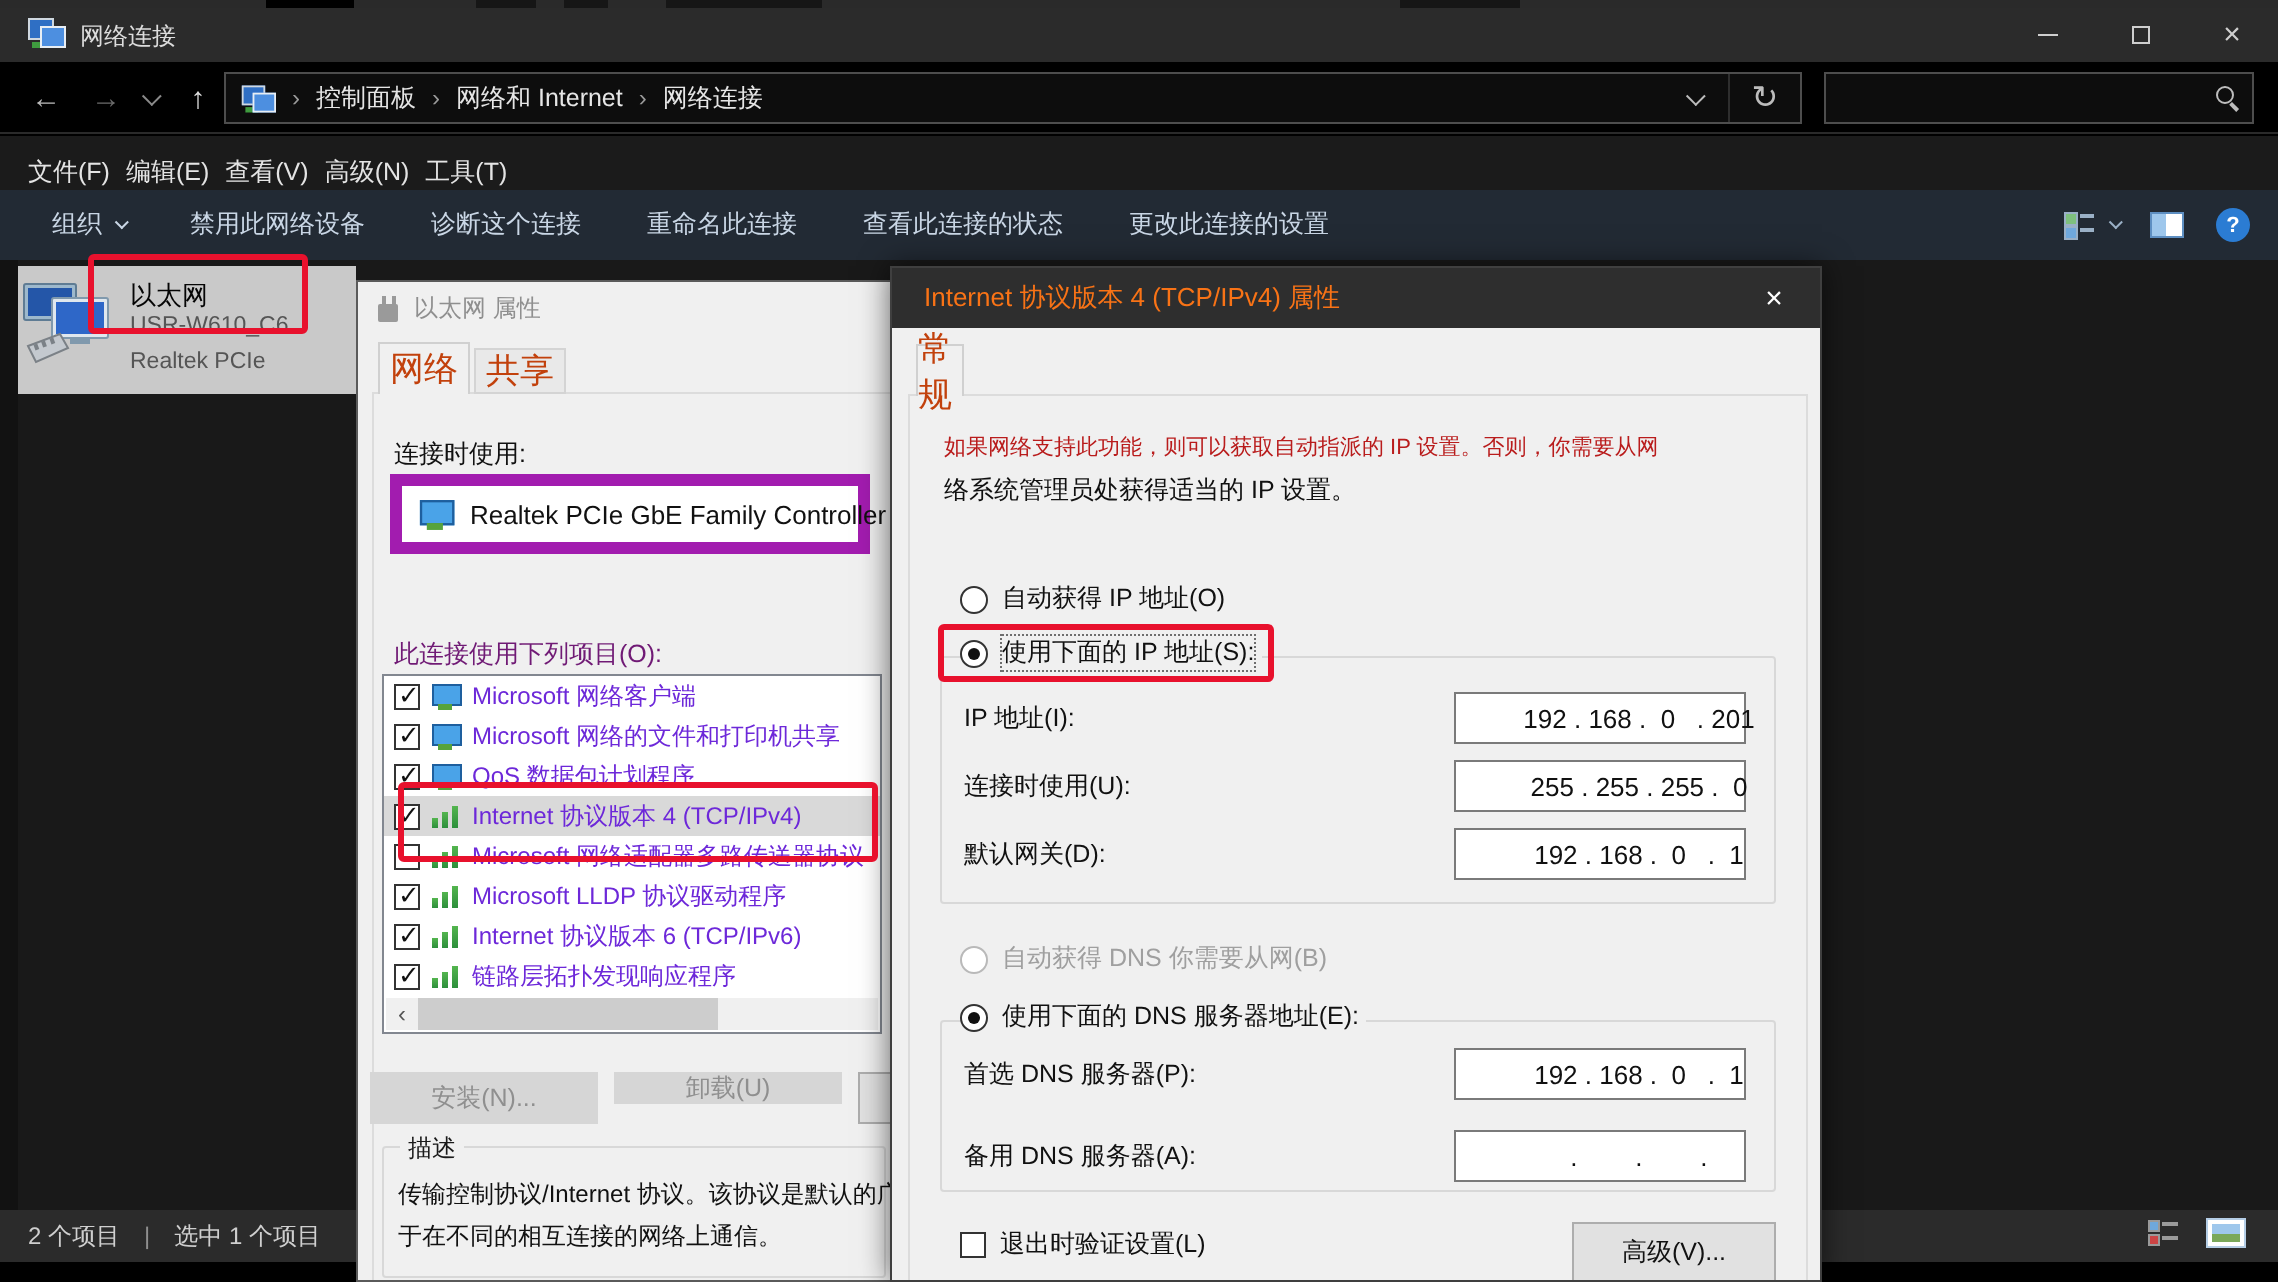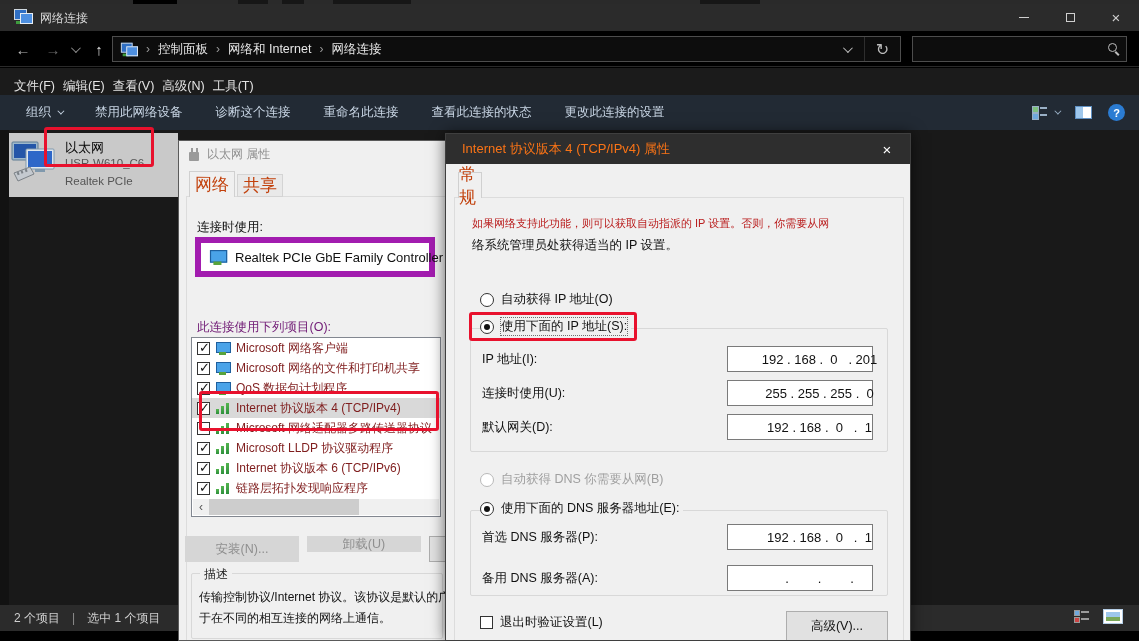--- a/index.html
+++ b/index.html
@@ -110,21 +110,21 @@
 
   .icon-viewopt { width:15px; height:13px; position:relative; }
   .icon-viewopt::before { content:""; position:absolute; left:0; top:0; width:5px; height:5px; background:#7ec07e; border:1px solid #9ab0c6; }
   .icon-viewopt::after { content:""; position:absolute; left:0; top:7px; width:5px; height:5px; background:#6fa8dc; border:1px solid #9ab0c6; }
   .vo-lines { position:absolute; left:8px; top:1px; width:7px; height:2px; background:#9ab0c6; box-shadow:0 7px 0 #9ab0c6; }
   .icon-preview { width:17px; height:13px; border:1px solid #5e8fc2; background:#fff; position:relative; }
   .icon-preview::before { content:""; position:absolute; left:0; top:0; width:7px; height:11px; background:#9ec7ec; }
   .icon-help { width:17px; height:17px; border-radius:50%; background:#2b7cd3; color:#fff; font-size:11px; font-weight:bold; display:flex; align-items:center; justify-content:center; }
 
   
-  .proto-row { display:flex; align-items:center; gap:6px; height:20px; padding-left:5px; font-size:12px; color:#7f1d1d; white-space:nowrap; }
+  .proto-row { display:flex; align-items:center; gap:6px; height:20px; padding-left:5px; font-size:12px; color:#6d28d9; white-space:nowrap; }
   .proto-row.selected { background:#d9d9d9; }
   .hscroll { position:absolute; left:1px; right:1px; bottom:1px; height:16px; background:#f0f0f0; display:flex; align-items:center; }
   .hscroll-arrow { width:16px; height:16px; display:flex; align-items:center; justify-content:center; color:#555; font-size:12px; background:#f0f0f0; }
   .hscroll-thumb { width:150px; height:16px; background:#cdcdcd; }
 
   .red-box { position:absolute; border:3px solid #e8112d; border-radius:3px; z-index:40; }
 
   .dlg-title-dark { position:absolute; left:0; top:0; right:0; height:30px; background:#2e2e2e; color:#f97316; display:flex; align-items:center; padding-left:16px; font-size:13px; }
   .dlg-close-dark { position:absolute; right:0; top:0; width:46px; height:30px; display:flex; align-items:center; justify-content:center; color:#fff; font-size:15px; }
 </style>

